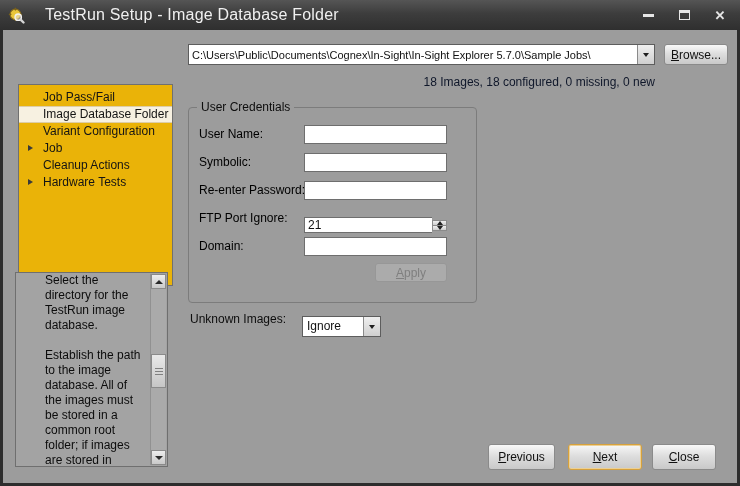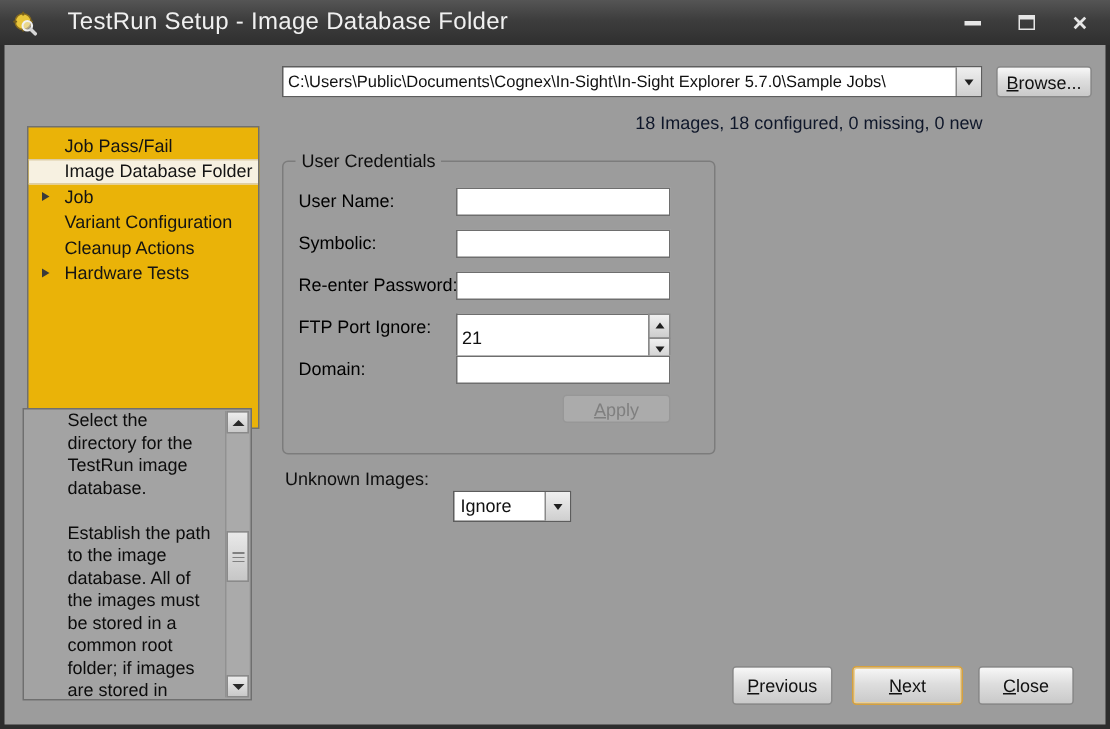--- a/index.html
+++ b/index.html
@@ -150,21 +150,21 @@
     left: 115px;
     width: 143px; height: 19px;
     border: 1px solid #6e6e6e;
     background: #fff;
     font-family: "Liberation Sans", sans-serif;
     font-size: 12px;
     color: #111;
     padding: 0 3px;
     outline: none;
   }
-  .spin-wrap { position: absolute; left: 115px; width: 143px; height: 32px; display: flex; }
+  .spin-wrap { position: absolute; left: 115px; width: 143px; height: 32px; display: flex; align-items: center; }
   .spin-input {
     flex: 1;
     border: 1px solid #6e6e6e;
     border-right: none;
     background: #fff;
     font-family: "Liberation Sans", sans-serif;
     font-size: 12px;
     color: #111;
     padding: 0 3px;
     outline: none;
@@ -191,21 +191,21 @@
     border: 1px solid #979797;
     border-radius: 3px;
     color: #7f7f7f;
     font-size: 12px;
     display: flex; align-items: center; justify-content: center;
   }
   
   .unknown-label { position: absolute; left: 187px; top: 282px; font-size: 12px; color: #0e0e0e; }
   .unknown-select {
     position: absolute;
-    left: 299px; top: 297px; width: 79px; height: 21px;
+    left: 299px; top: 286px; width: 79px; height: 21px;
     background: #fff;
     border: 1px solid #5d5d5d;
     display: flex;
   }
   .select-value { flex: 1; font-size: 12px; color: #111; line-height: 19px; padding-left: 4px; overflow: hidden; }
   
   .desc-panel {
     position: absolute;
     left: 12px; top: 242px; width: 153px; height: 195px;
     background: #a3a3a3;
@@ -292,25 +292,25 @@
   <div class="content">
 
     <div class="sidebar">
       <div class="side-item">
         <span>Job Pass/Fail</span>
       </div>
       <div class="side-item selected">
         <span>Image Database Folder</span>
       </div>
       <div class="side-item">
+        <span>Variant Configuration</span>
+      </div>
+      <div class="side-item">
         <span class="tri"></span>
         <span>Job</span>
-      </div>
-      <div class="side-item">
-        <span>Variant Configuration</span>
       </div>
       <div class="side-item">
         <span>Cleanup Actions</span>
       </div>
       <div class="side-item">
         <span class="tri"></span>
         <span>Hardware Tests</span>
       </div>
     </div>
 

